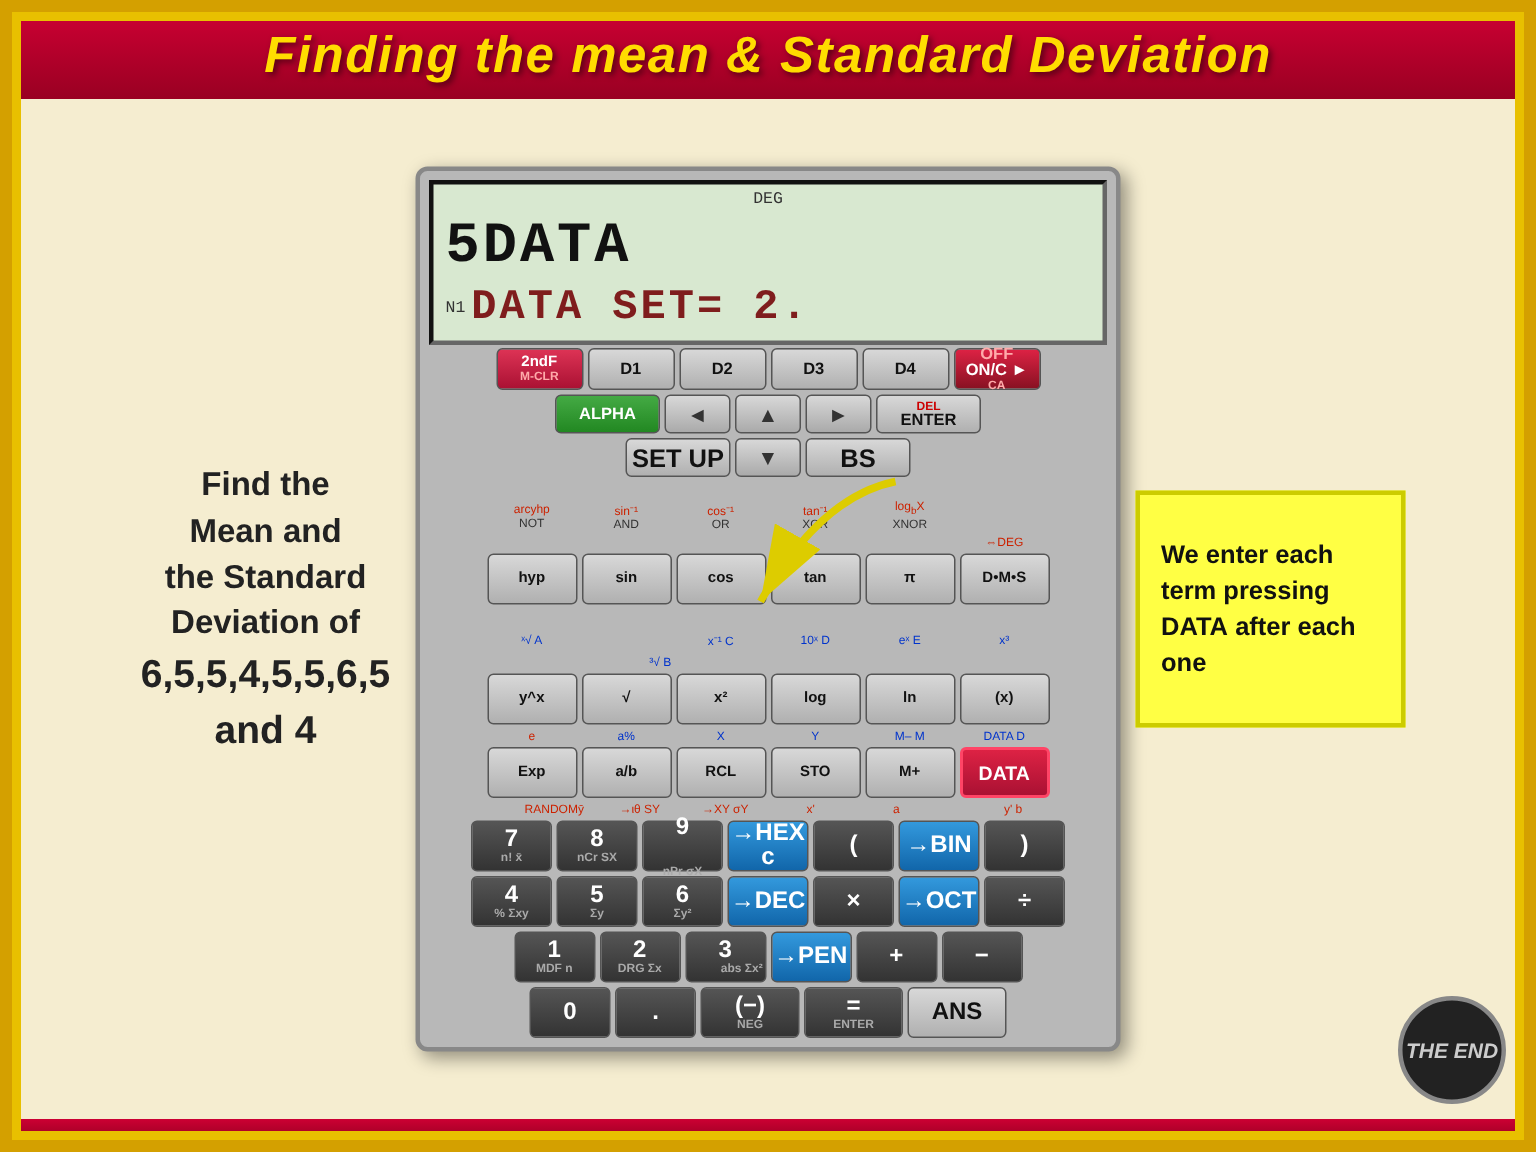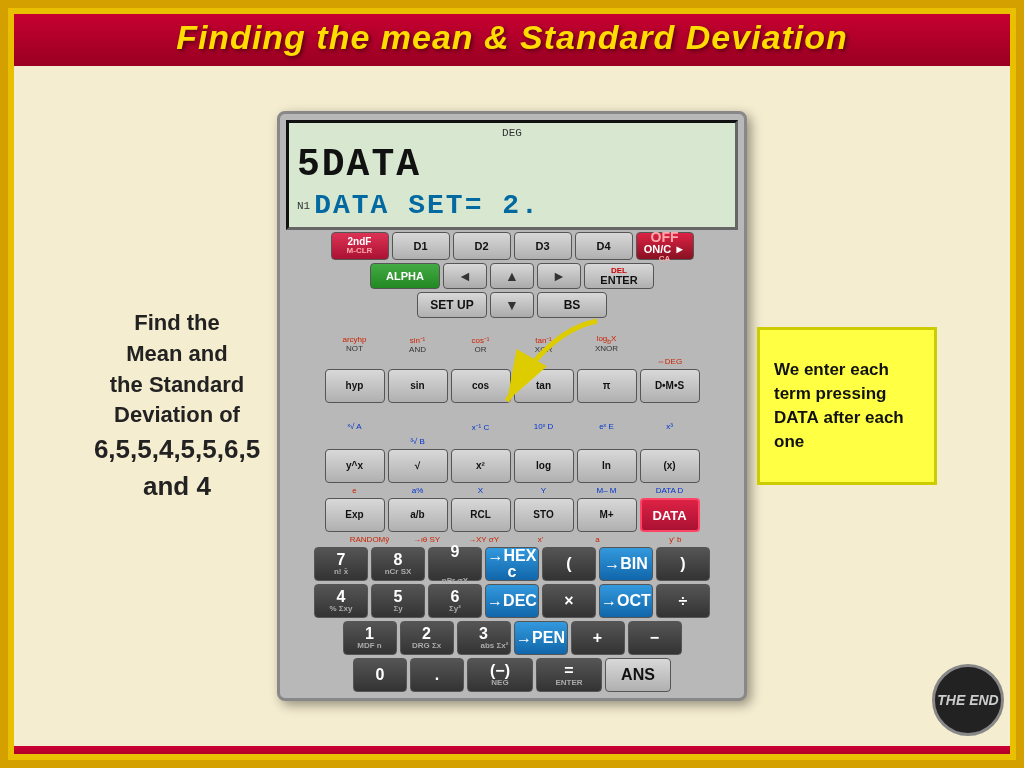--- a/index.html
+++ b/index.html
@@ -115,21 +115,21 @@
       align-items: center;
       gap: 4px;
     }
     .display-n1 {
       font-size: 11px;
       color: #333;
     }
     .display-text2 {
       font-size: 28px;
       font-weight: bold;
-      color: #0369a1;
+      color: #7f1d1d;
       font-family: 'Courier New', monospace;
       letter-spacing: 2px;
       text-align: right;
     }
     
     .btn-rows {
       display: flex;
       flex-direction: column;
       gap: 3px;
     }
@@ -137,21 +137,21 @@
       display: flex;
       gap: 3px;
       align-items: center;
       justify-content: center;
     }
     
     .calc-btn {
       border-radius: 4px;
       border: 1px solid #555;
       cursor: pointer;
-      font-size: 12px;
+      font-size: 17px;
       font-weight: bold;
       text-align: center;
       line-height: 1;
       position: relative;
       display: flex;
       flex-direction: column;
       align-items: center;
       justify-content: center;
     }
     .btn-gray {
@@ -318,21 +318,21 @@
         <div class="btn-row">
           <button class="calc-btn btn-2ndf row1-btn">
             <span style="font-size:10px;font-weight:bold;">2ndF</span>
             <span style="font-size:8px;color:#ffaaaa;">M-CLR</span>
           </button>
           <button class="calc-btn btn-gray row1-btn">D1</button>
           <button class="calc-btn btn-gray row1-btn">D2</button>
           <button class="calc-btn btn-gray row1-btn">D3</button>
           <button class="calc-btn btn-gray row1-btn">D4</button>
           <button class="calc-btn btn-onc row1-btn">
-            <span style="font-size:14px;color:#ffaaaa;">OFF</span>
+            <span style="font-size:11px;color:#ffaaaa;">OFF</span>
             <span>ON/C ►</span>
             <span style="font-size:8px;color:#ffaaaa;">CA</span>
           </button>
         </div>
 
         <div class="btn-row">
           <button class="calc-btn btn-alpha row2-btn">ALPHA</button>
           <button class="calc-btn btn-arrow row2-btn">◄</button>
           <button class="calc-btn btn-arrow row2-btn">▲</button>
           <button class="calc-btn btn-arrow row2-btn">►</button>
@@ -361,21 +361,21 @@
           <button class="calc-btn btn-gray func-row-btn">hyp</button>
           <button class="calc-btn btn-gray func-row-btn">sin</button>
           <button class="calc-btn btn-gray func-row-btn">cos</button>
           <button class="calc-btn btn-gray func-row-btn">tan</button>
           <button class="calc-btn btn-gray func-row-btn">π</button>
           <button class="calc-btn btn-gray func-row-btn">D•M•S</button>
         </div>
 
         <div class="btn-row" style="gap:3px;">
           <div style="width:60px;font-size:8px;color:#0033cc;text-align:center;">ˣ√ A</div>
-          <div style="width:60px;font-size:8px;color:#0033cc;text-align:center;margin-top:31px;">³√ B</div>
+          <div style="width:60px;font-size:8px;color:#0033cc;text-align:right;margin-top:31px;">³√ B</div>
           <div style="width:60px;font-size:8px;color:#0033cc;text-align:center;">x⁻¹ C</div>
           <div style="width:60px;font-size:8px;color:#0033cc;text-align:center;">10ˣ D</div>
           <div style="width:60px;font-size:8px;color:#0033cc;text-align:center;">eˣ E</div>
           <div style="width:60px;font-size:8px;color:#0033cc;text-align:center;">x³</div>
         </div>
 
         <div class="btn-row">
           <button class="calc-btn btn-gray func-row-btn">y^x</button>
           <button class="calc-btn btn-gray func-row-btn">√</button>
           <button class="calc-btn btn-gray func-row-btn">x²</button>

